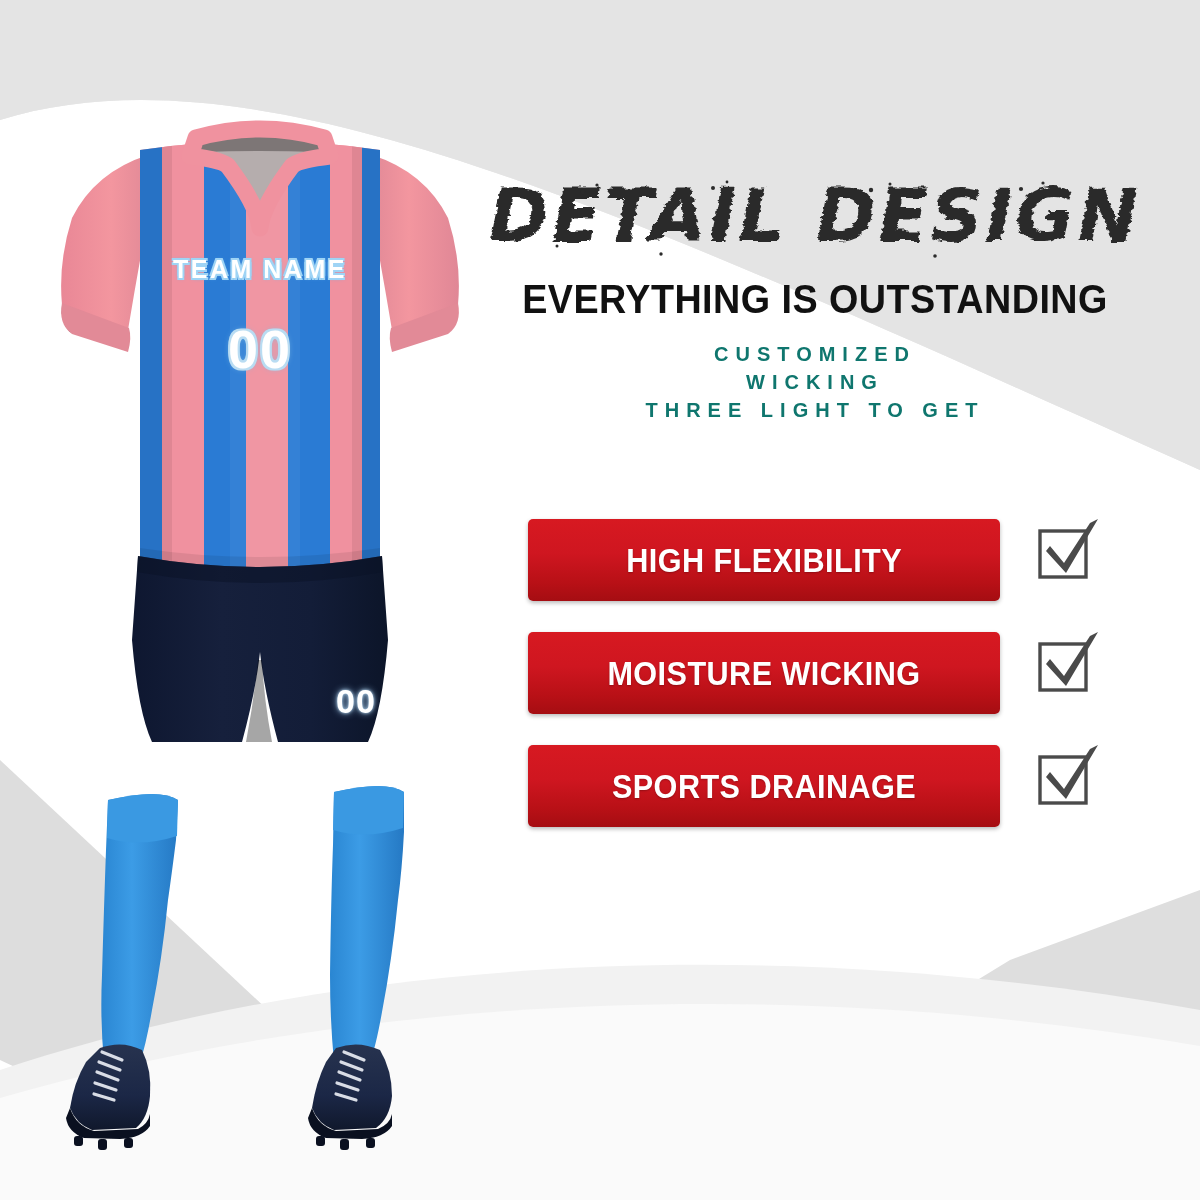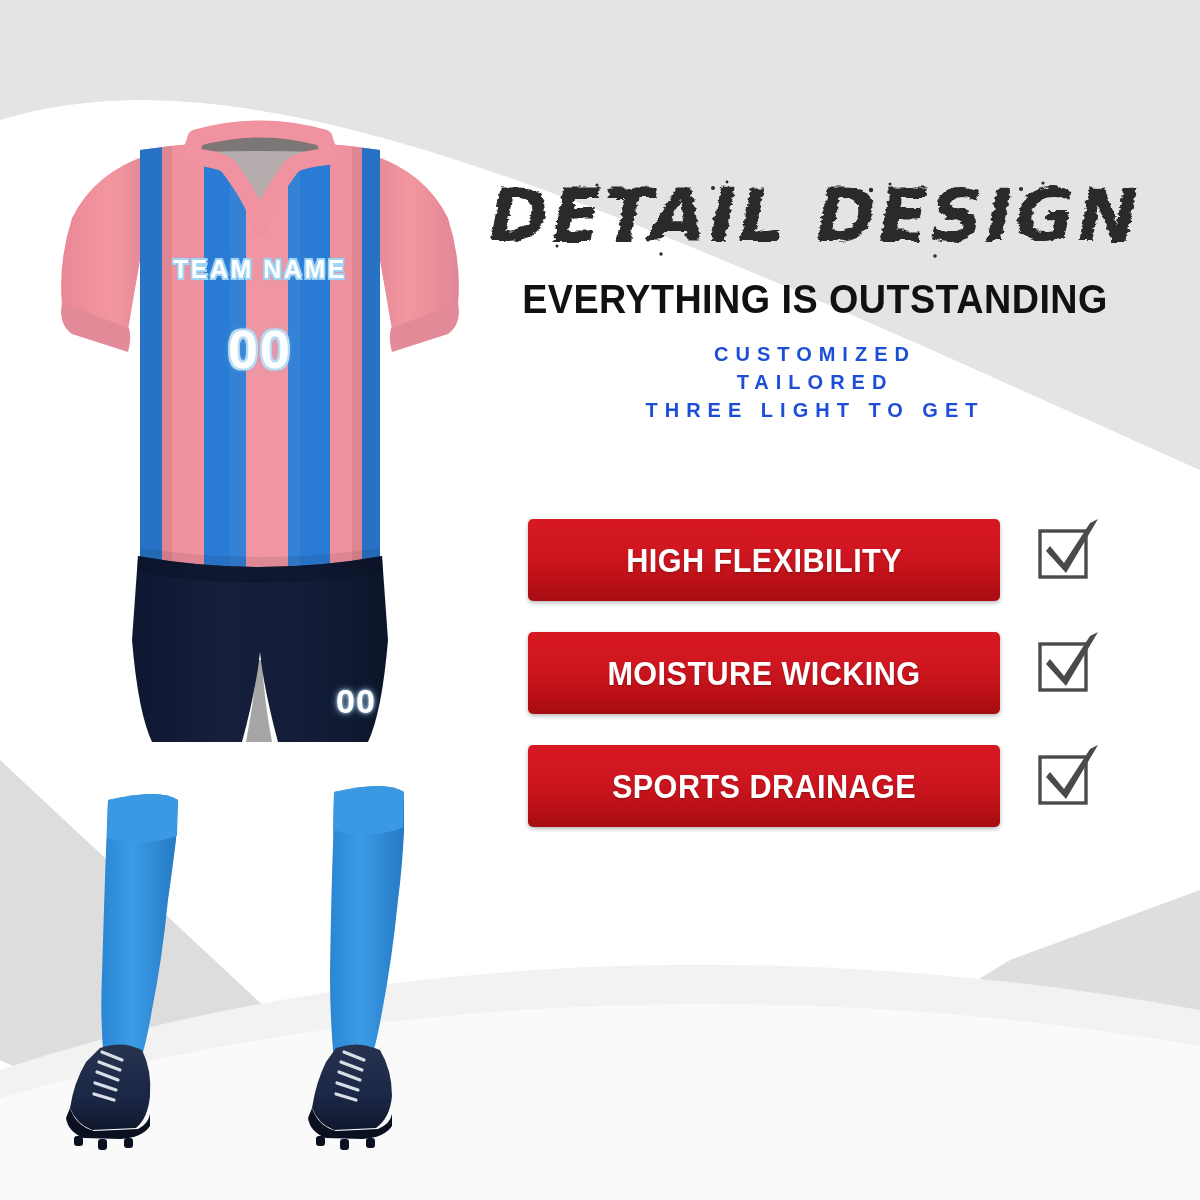--- a/index.html
+++ b/index.html
@@ -82,21 +82,21 @@
     font-weight:bold;
     color:#111111;
     letter-spacing:0.5px;
     transform:scaleX(0.92);
     white-space:nowrap;
   }
 
   #taglines {
     position:absolute; left:0; top:340px; width:770px;
     text-align:center;
-    color:#1d4ed8;
+    color:#0f766e;
     font-size:20px;
     font-weight:bold;
     letter-spacing:7px;
     line-height:28px;
   }
   #taglines div { white-space:nowrap; }
 
   
   #features { position:absolute; left:0; top:488px; width:770px; }
   .feature-row {
@@ -303,21 +303,21 @@
         <circle cx="640" cy="30" r="1.9"></circle>
           <circle cx="92" cy="76" r="1.5"></circle>
       </g>
     </svg>
   </div>
 
   <div id="subhead">EVERYTHING IS OUTSTANDING</div>
 
   <div id="taglines">
     <div>CUSTOMIZED</div>
-    <div>TAILORED</div>
+    <div>WICKING</div>
     <div>THREE LIGHT TO GET</div>
   </div>
 
   <div id="features">
 
     <div class="feature-row">
       <div class="banner">
         <span class="banner-label">HIGH FLEXIBILITY</span>
       </div>
       <div class="check-wrap">

